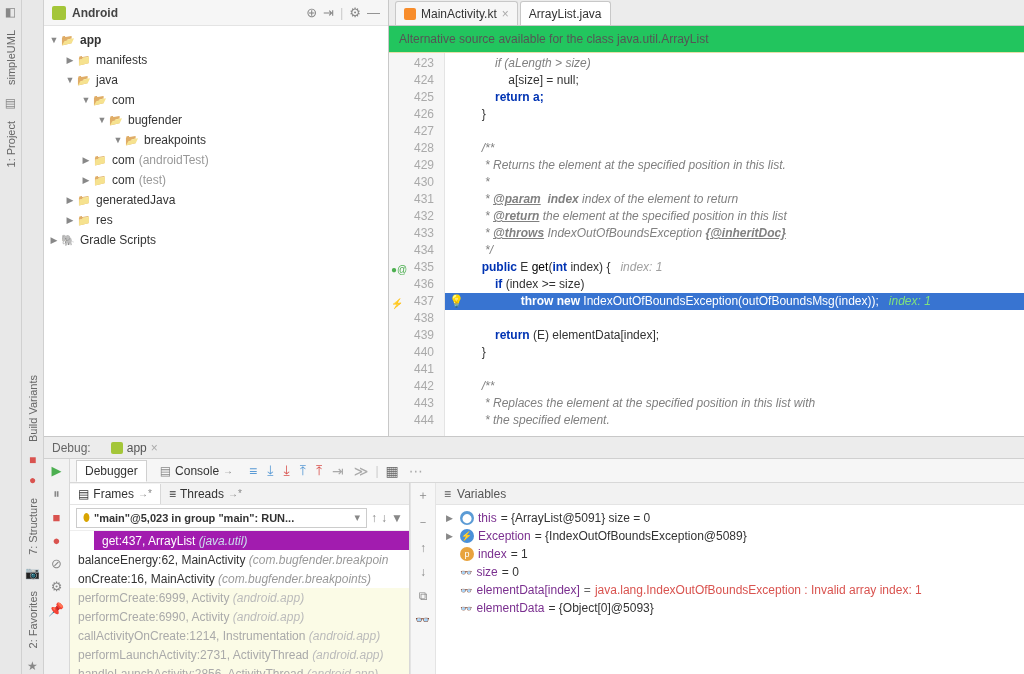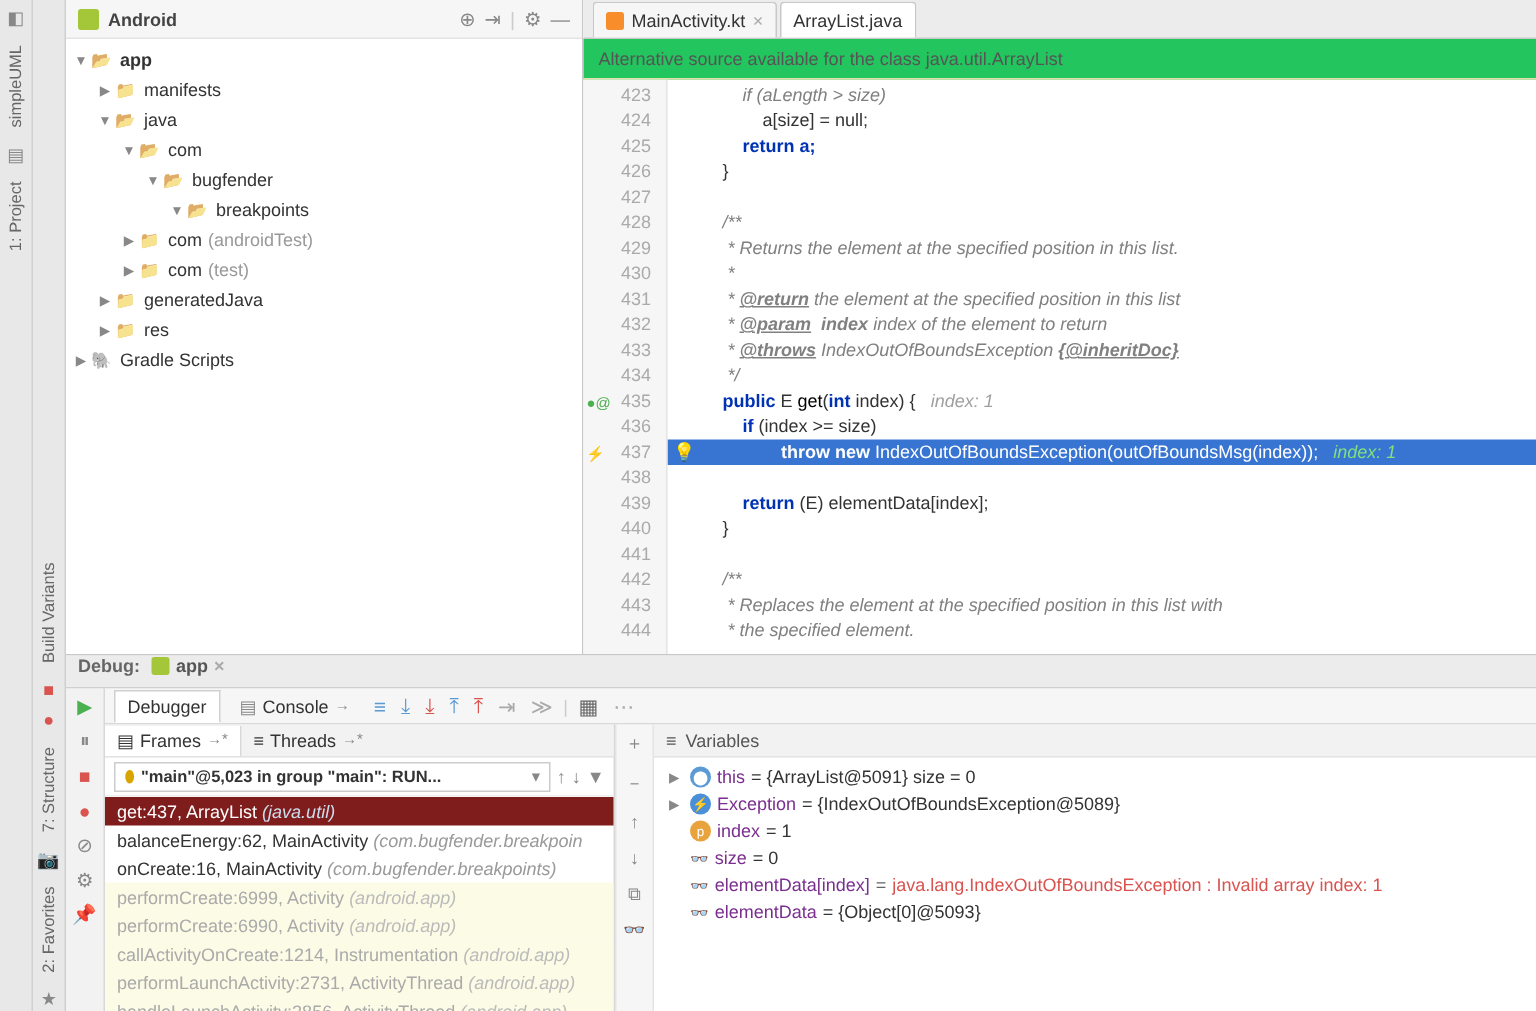--- a/index.html
+++ b/index.html
@@ -55,21 +55,21 @@
 .codelines .ln.hl .hint { color:#7fe07f; font-style:italic; }
 .k { color:#0033b3; font-weight:bold; }
 .c { color:#808080; font-style:italic; }
 .tag { color:#808080; font-style:italic; font-weight:bold; text-decoration:underline; }
 .ann { color:#808080; font-style:italic; }
 .hint { color:#a0a0a0; font-style:italic; }
 .fn { color:#000; }
 .breadcrumb { height:22px; border-top:1px solid #e4e4e4; display:flex; align-items:center; padding-left:10px; color:#666; gap:6px; font-size:12px; }
 
 
-.dbg-hdr { height:22px; display:flex; align-items:flex-start; background:#ececec; border-bottom:1px solid #d0d0d0; padding:0 8px; gap:8px; font-size:12px;font-weight:bold; }
+.dbg-hdr { height:22px; display:flex; align-items:center; background:#ececec; border-bottom:1px solid #d0d0d0; padding:0 8px; gap:20px; font-size:12px; }
 .dbg-hdr .ttl { color:#666; }
 .dbg-hdr .chip { display:flex; align-items:center; gap:4px; color:#555; }
 .dbg-hdr .chip .ai { width:12px; height:12px; background:#a4c639; border-radius:2px; }
 .dbg-body { flex:1; display:flex; min-height:0; }
 .dbg-rail { width:26px; background:#f2f2f2; border-right:1px solid #d8d8d8; display:flex; flex-direction:column; align-items:center; padding-top:4px; gap:8px; }
 .dbg-rail span { color:#888; cursor:pointer; font-size:13px; }
 .dbg-rail .run { color:#4caf50; }
 .dbg-rail .stop { color:#d9534f; }
 .dbg-rail .bp { color:#d9534f; }
 .dbg-mid { flex:1; display:flex; flex-direction:column; min-width:0; }
@@ -80,21 +80,21 @@
 .dtool { color:#5b9bd5; cursor:pointer; padding:0 3px; font-size:14px; }
 .dbg-panes { flex:1; display:flex; min-height:0; }
 .frames { width:340px; border-right:1px solid #d8d8d8; display:flex; flex-direction:column; }
 .frames-hdr { height:22px; display:flex; align-items:center; border-bottom:1px solid #e4e4e4; background:#f2f2f2; }
 .ftab { padding:3px 8px; font-size:12px; display:flex; align-items:center; gap:4px; cursor:pointer; }
 .ftab.active { background:#fff; border-right:1px solid #d8d8d8; }
 .thread-row { height:26px; display:flex; align-items:center; padding:0 6px; gap:4px; border-bottom:1px solid #eee; }
 .thread-sel { flex:1; border:1px solid #ccc; height:20px; display:flex; align-items:center; padding:0 6px; font-size:11px; background:#fff; overflow:hidden; text-overflow:ellipsis; white-space:nowrap; }
 .frames-list { flex:1; overflow:auto; }
 .frame { height:19px; display:flex; align-items:center; padding:0 8px; font-size:12px; white-space:nowrap; overflow:hidden; cursor:pointer; }
-.frame.sel { background:#7f1d1d; color:#fff; }
+.frame.sel { background:#a21caf; color:#fff;margin-left:24px; }
 .frame.sel .muted { color:#cde; font-style:italic; }
 .frame .muted { color:#999; font-style:italic; }
 .frame.dim { background:#fbfbe6; color:#aaa; }
 .frame.dim .muted { color:#bbb; }
 .step-rail { width:26px; background:#f6f6f6; border-left:1px solid #e4e4e4; border-right:1px solid #e4e4e4; display:flex; flex-direction:column; align-items:center; padding-top:4px; gap:10px; color:#888; }
 .vars { flex:1; display:flex; flex-direction:column; }
 .vars-hdr { height:22px; display:flex; align-items:center; padding:0 8px; background:#f2f2f2; border-bottom:1px solid #e4e4e4; font-size:12px; color:#555; gap:6px; }
 .vars-list { flex:1; overflow:auto; padding:4px 0; }
 .var { height:18px; display:flex; align-items:center; padding-left:10px; font-size:12px; gap:4px; white-space:nowrap; }
 .var .tw { color:#888; width:10px; font-size:9px; }
@@ -245,22 +245,22 @@
           </div>
           <div class="codelines">
             <div class="ln"><span class="c">            if (aLength &gt; size)</span></div>
             <div class="ln">                a[size] = null;</div>
             <div class="ln"><span class="k">            return a;</span></div>
             <div class="ln">        }</div>
             <div class="ln"></div>
             <div class="ln"><span class="c">        /**</span></div>
             <div class="ln"><span class="c">         * Returns the element at the specified position in this list.</span></div>
             <div class="ln"><span class="c">         *</span></div>
+            <div class="ln"><span class="c">         * </span><span class="tag">@param</span><b><span class="ann">  index</span></b><span class="c"> index of the element to return</span></div>
             <div class="ln"><span class="c">         * </span><span class="tag">@return</span><span class="c"> the element at the specified position in this list</span></div>
-            <div class="ln"><span class="c">         * </span><span class="tag">@param</span><b><span class="ann">  index</span></b><span class="c"> index of the element to return</span></div>
             <div class="ln"><span class="c">         * </span><span class="tag">@throws</span><span class="c"> IndexOutOfBoundsException </span><span class="tag">{@inheritDoc}</span></div>
             <div class="ln"><span class="c">         */</span></div>
             <div class="ln"><span class="k">        public</span><span> E </span><span class="fn">get</span><span>(</span><span class="k">int</span><span> index) {   </span><span class="hint">index: 1</span></div>
             <div class="ln"><span class="k">            if</span><span> (index &gt;= size)</span></div>
             <div class="ln hl"><span style="color:#ffe08a;margin-left:-6px;">💡</span> <span class="k">                throw new</span><span> IndexOutOfBoundsException(outOfBoundsMsg(index));   </span><span class="hint">index: 1</span></div>
             <div class="ln"></div>
             <div class="ln"><span class="k">            return</span><span> (E) elementData[index];</span></div>
             <div class="ln">        }</div>
             <div class="ln"></div>
             <div class="ln"><span class="c">        /**</span></div>

